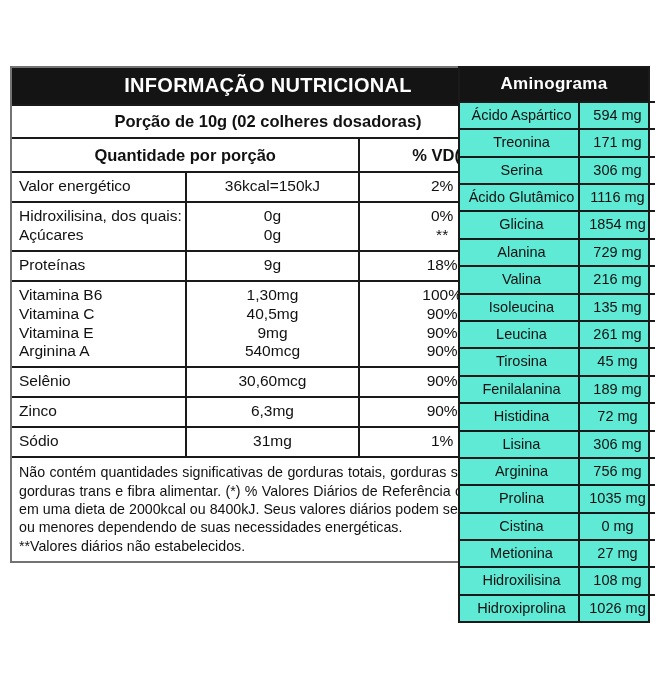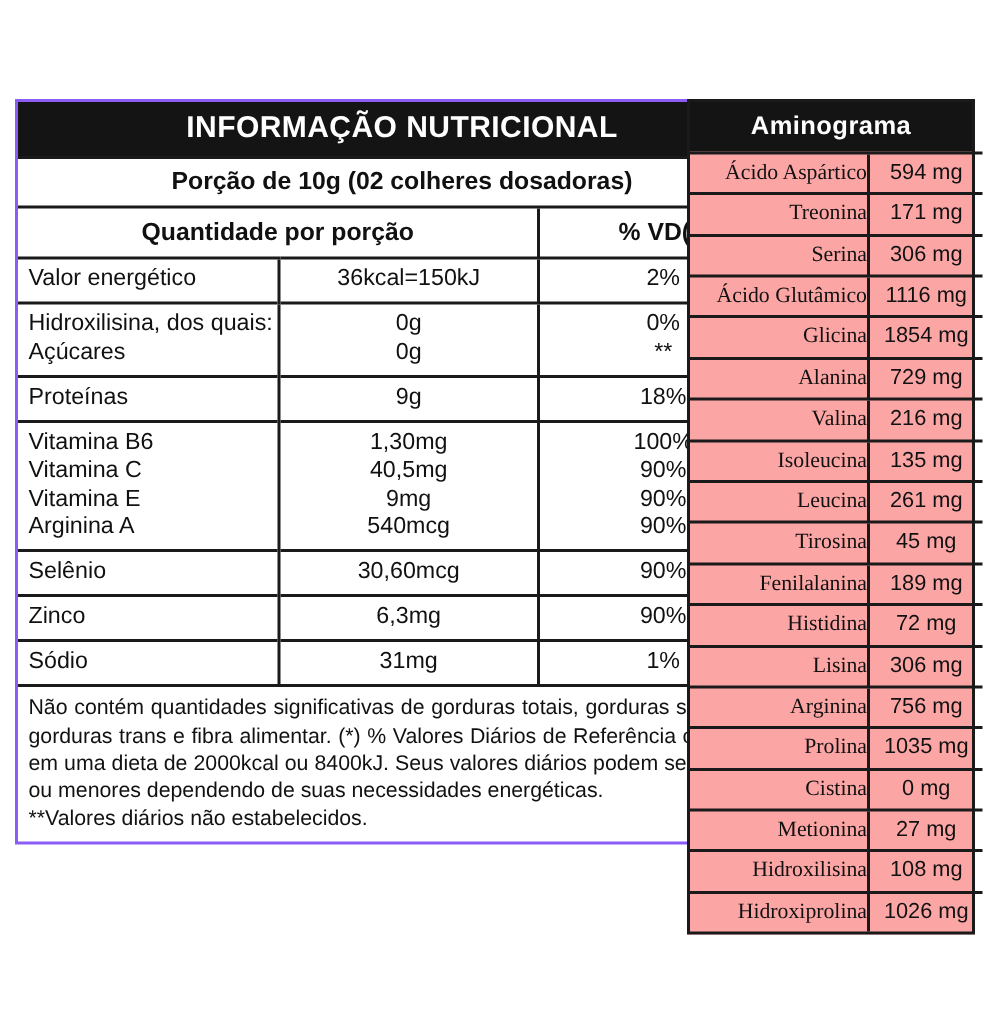--- a/index.html
+++ b/index.html
@@ -16,21 +16,21 @@
     color: #111111;
     overflow: hidden;
   }
 
   
   #nutrition-panel {
     position: absolute;
     left: 10px;
     top: 66px;
     width: 516px;
-    border: 2px solid #8b5cf6;
+    border: 2px solid #737373;
     box-sizing: border-box;
     background: #ffffff;
   }
 
   .black-band {
     background: #141414;
     color: #ffffff;
     text-align: center;
     font-weight: bold;
     letter-spacing: 0.3px;
@@ -94,44 +94,43 @@
   }
 
   
   #amino-panel {
     position: absolute;
     left: 458px;
     top: 66px;
     width: 192px;
     border: 2px solid #1a1a1a;
     box-sizing: border-box;
-    background: #fca5a5;
+    background: #5eead4;
   }
   #amino-title {
     font-size: 17px;
     padding: 7px 0 8px 0;
     line-height: 1.05;
   }
   #amino-table {
     width: 100%;
     border-collapse: collapse;
     table-layout: fixed;
   }
   #amino-table td {
     border-top: 2px solid #1a1a1a;
     font-size: 14.5px;
     padding: 4px 0 4px 0;
     line-height: 1.2;
     vertical-align: middle;
   }
   .amino-name {
     width: 113px;
-    text-align: right;
+    text-align: center;
     padding-left: 5px !important;
-    font-family: Liberation Serif, serif;
   }
   .amino-value {
     width: 75px;
     text-align: center;
     border-left: 2px solid #1a1a1a;
   }
 </style>
 </head>
 <body>
 

